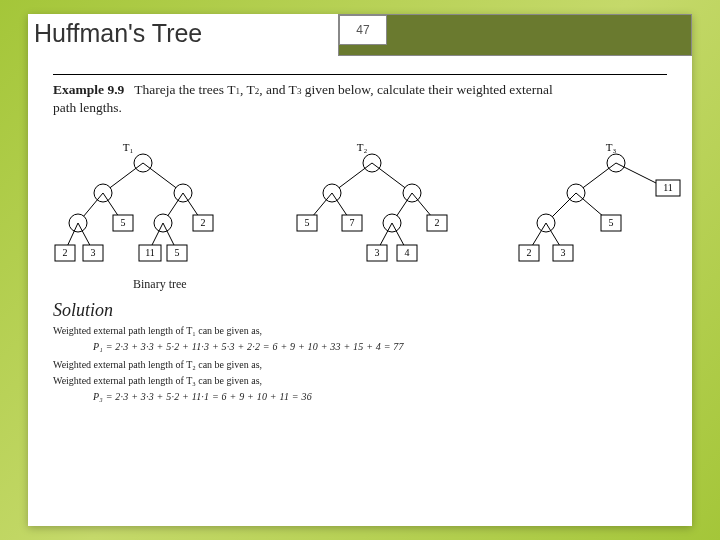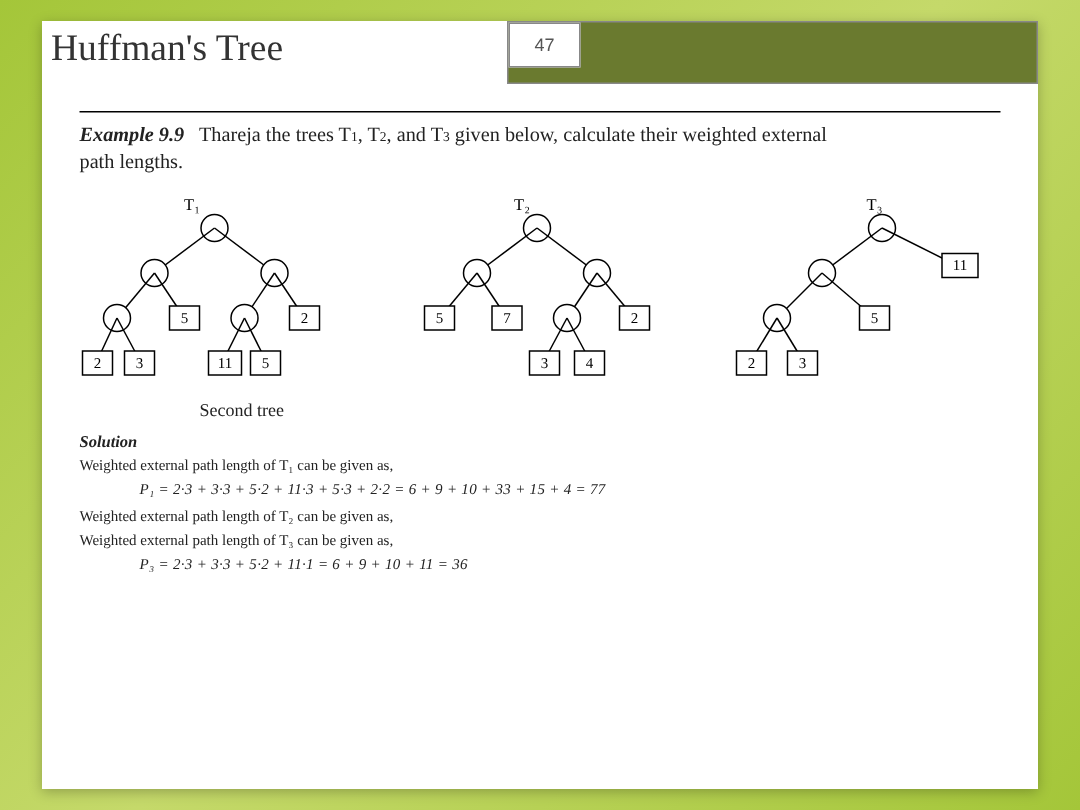--- a/index.html
+++ b/index.html
@@ -19,21 +19,21 @@
   }
   .header {
     position: relative;
     height: 50px;
   }
   .title {
     position: absolute;
     left: 6px; top: 5px;
     font-size: 25px;
     color: #333;
-    font-family: Liberation Serif, serif;
+    font-family: Liberation Sans, sans-serif;
   }
   .pagenum-box {
     position: absolute;
     left: 310px; top: 0;
     width: 354px; height: 42px;
     background: #6a7a2f;
     border: 1px solid #888;
     padding-left: 16px;
   }
   .pagenum-inner {
@@ -48,37 +48,37 @@
   }
   .content {
     position: absolute;
     left: 25px; top: 58px;
     width: 614px;
     font-family: "Times New Roman", serif;
     color: #222;
   }
   .rule { border-top: 1px solid #000; margin: 2px 0 6px 0; }
   .example-line { font-size: 13.5px; line-height: 1.35; }
-  .example-line b { font-weight: bold; font-style: italic; }
+  .example-line b { font-weight: bold; }
   .trees-row {
     display: flex;
-    gap: 30px;
-    margin-top: 15px;
+    gap: 44px;
+    margin-top: 26px;
     margin-bottom: 6px;
     height: 128px;
   }
   svg.tree { overflow: visible; }
   .node-c { fill: #fff; stroke: #000; stroke-width: 1; }
   .edge { stroke: #000; stroke-width: 1; }
   .leafbox { fill: #fff; stroke: #000; stroke-width: 1; }
   .leaftext, .labeltext { font-family: "Times New Roman", serif; font-size: 10px; fill: #000; text-anchor: middle; }
   .treelabel { font-family: "Times New Roman", serif; font-size: 11px; fill: #000; text-anchor: middle; }
 
   .caption { font-size: 12px; margin: 4px 0 8px 80px; }
-  .solution { font-size: 11px; font-weight: bold; font-style: italic; margin-top: 4px; }
+  .solution { font-size: 18px; font-weight: normal; font-style: italic; margin-top: 4px; }
   .calc-line { font-size: 10px; margin-top: 3px; line-height: 1.35; }
   .eqn { font-size: 10px; margin: 3px 0 6px 40px; letter-spacing: 0.2px; font-style: italic; }
 
   .footer {
     position: absolute;
     right: 10px; bottom: 4px;
     text-align: right;
     font-size: 11px;
     font-weight: bold;
     color: #000;
@@ -184,21 +184,21 @@
         <text class="leaftext" x="110" y="83">5</text>
         <line class="edge" x1="45" y1="80" x2="28" y2="108"></line>
         <line class="edge" x1="45" y1="80" x2="62" y2="108"></line>
         <rect class="leafbox" x="18" y="102" width="20" height="16"></rect>
         <text class="leaftext" x="28" y="113">2</text>
         <rect class="leafbox" x="52" y="102" width="20" height="16"></rect>
         <text class="leaftext" x="62" y="113">3</text>
       </svg>
     </div>
 
-    <div class="caption">Second tree</div>
+    <div class="caption">Binary tree</div>
 
     <div class="solution">Solution</div>
 
     <div class="calc-line">Weighted external path length of T₁ can be given as,</div>
     <div class="eqn">P₁ = 2·3 + 3·3 + 5·2 + 11·3 + 5·3 + 2·2 = 6 + 9 + 10 + 33 + 15 + 4 = 77</div>
 
     <div class="calc-line">Weighted external path length of T₂ can be given as,</div>
 
     <div class="calc-line">Weighted external path length of T₃ can be given as,</div>
     <div class="eqn">P₃ = 2·3 + 3·3 + 5·2 + 11·1 = 6 + 9 + 10 + 11 = 36</div>

